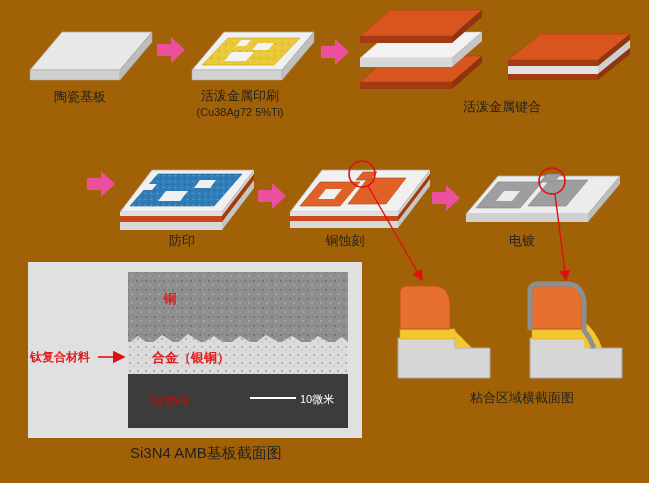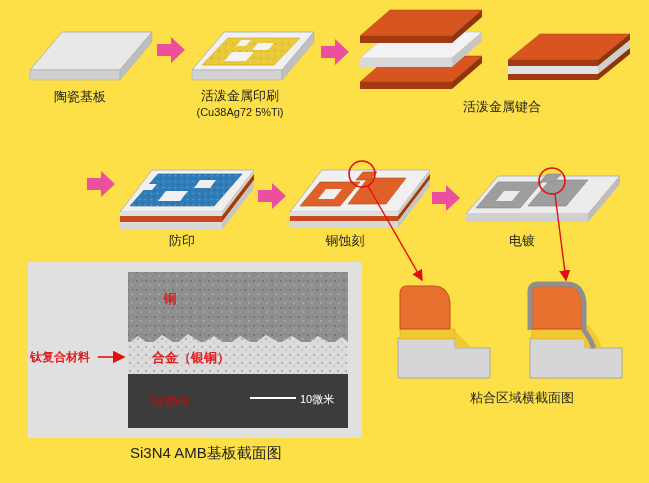--- a/index.html
+++ b/index.html
@@ -1,20 +1,20 @@
 <!DOCTYPE html>
 <html><head>
 <meta charset="utf-8">
 <style>
   html,body{margin:0;padding:0;}
   body{
     width:649px;height:483px;background:#ffffff;overflow:hidden;
     font-family:"Liberation Sans", sans-serif;
   }
-  .canvas{position:relative;width:649px;height:483px;background:#fde047;}
+  .canvas{position:relative;width:649px;height:483px;background:#a16207;}
   svg text{font-family:"Liberation Sans", sans-serif;}
 </style>
 </head>
 <body>
 
 <div class="canvas">
 <svg width="649" height="483" viewBox="0 0 649 483">
   <defs>
     <marker id="redarrow" markerWidth="9" markerHeight="9" refX="7" refY="4" orient="auto">
       <path d="M0,0 L8,4 L0,8 Z" fill="#e01010"></path>

